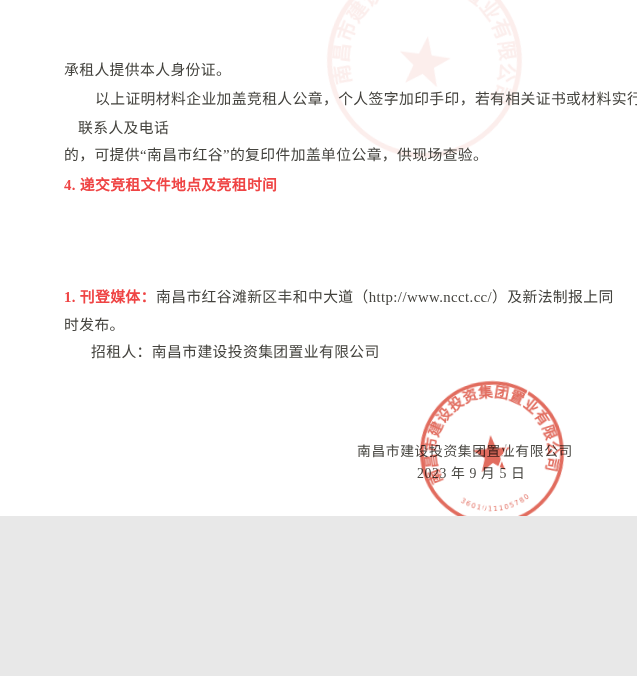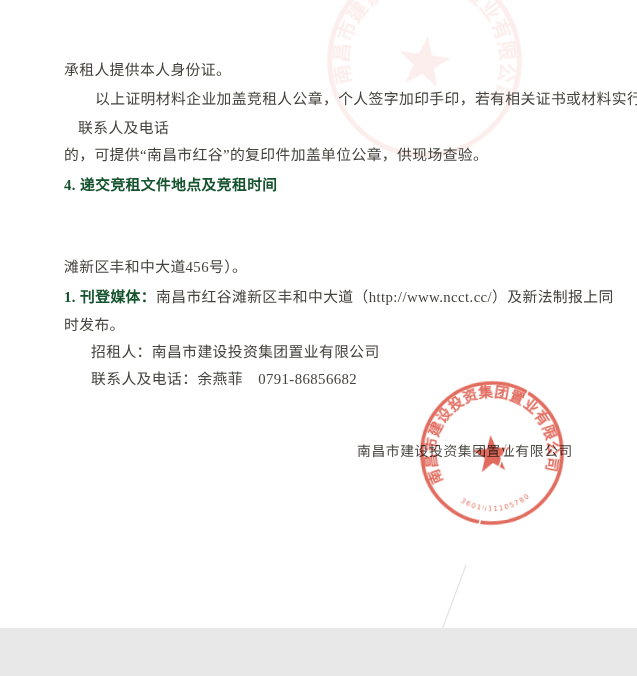--- a/index.html
+++ b/index.html
@@ -1,33 +1,33 @@
 <!DOCTYPE html>
 <html lang="zh-CN"><head>
 <meta charset="utf-8">
 <style>
   html,body{margin:0;padding:0;background:#e8e8e8;}
   .page{
     position:relative;
-    width:637px;height:628px;
+    width:637px;height:516px;
     background:#ffffff;
     overflow:hidden;
     font-family:"Liberation Serif","DejaVu Serif",serif;
     color:#403f3b;
     text-decoration:underline;
   }
   .line{
     position:absolute;
     font-size:14.8px;
     line-height:1.15;
     white-space:nowrap;
     letter-spacing:0.4px;
     color:#44433e;
   }
-  .bold{font-weight:bold;color:#14532d;}
+  .bold{font-weight:bold;color:#ef4444;}
   .sig{
     position:absolute;
     font-size:13.8px;
     white-space:nowrap;
     letter-spacing:0.6px;
     color:#4a4944;
   }
   .seal{
     position:absolute;
     mix-blend-mode:multiply;
@@ -65,27 +65,26 @@
     <text font-size="14.5" font-weight="bold" fill="#dc5242" font-family="Liberation Serif, DejaVu Serif, serif">
       <textPath href="#arcTop2" textLength="222" lengthAdjust="spacing">南昌市建设投资集团置业有限公司</textPath>
     </text>
   </svg>
 
   <div class="line" style="left:64px;top:62px">承租人提供本人身份证。</div>
   <div class="line" style="left:95px;top:91px">以上证明材料企业加盖竞租人公章，个人签字加印手印，若有相关证书或材料实行</div>
   <div class="line" style="left:78px;top:120px">联系人及电话</div>
   <div class="line" style="left:64px;top:147px">的，可提供“南昌市红谷”的复印件加盖单位公章，供现场查验。</div>
   <div class="line bold" style="left:64px;top:177px">4. 递交竞租文件地点及竞租时间</div>
-  <div class="line" style="left:64px;top:259px">滩新区丰和中大道456号）。</div>
   <div class="line" style="left:64px;top:289px"><span class="bold">1. 刊登媒体：</span><span>南昌市红谷滩新区丰和中大道（http://www.ncct.cc/）及新法制报上同</span></div>
   <div class="line" style="left:64px;top:317px">时发布。</div>
   <div class="line" style="left:91px;top:344px">招租人：南昌市建设投资集团置业有限公司</div>
-  <div class="line" style="left:91px;top:371px">联系人及电话：余燕菲　0791-86856682</div>
 
   <div class="sig" style="left:357px;top:440px">南昌市建设投资集团置业有限公司</div>
+  <div class="sig" style="left:417px;top:462px">2023 年 9 月 5 日</div>
 
   <svg class="seal seal-main" viewBox="0 0 160 160" aria-hidden="true">
     <defs>
       <path id="arcTop1" d="M 29.2 103.7 A 56 56 0 1 1 130.8 103.7" fill="none"></path>
       <path id="arcBot1" d="M 44.3 125.7 A 58 58 0 0 0 115.7 125.7" fill="none"></path>
     </defs>
     <circle cx="80" cy="80" r="70" fill="none" stroke="#dc5242" stroke-width="3.6"></circle>
     <polygon fill="#dc5242" points="80,62 84.7,75.5 99.0,75.8 87.6,84.5 91.8,98.2 80,90 68.2,98.2 72.4,84.5 61.0,75.8 75.3,75.5"></polygon>
     <text font-size="14.5" font-weight="bold" fill="#dc5242" font-family="Liberation Serif, DejaVu Serif, serif">
       <textPath href="#arcTop1" textLength="222" lengthAdjust="spacing">南昌市建设投资集团置业有限公司</textPath>

